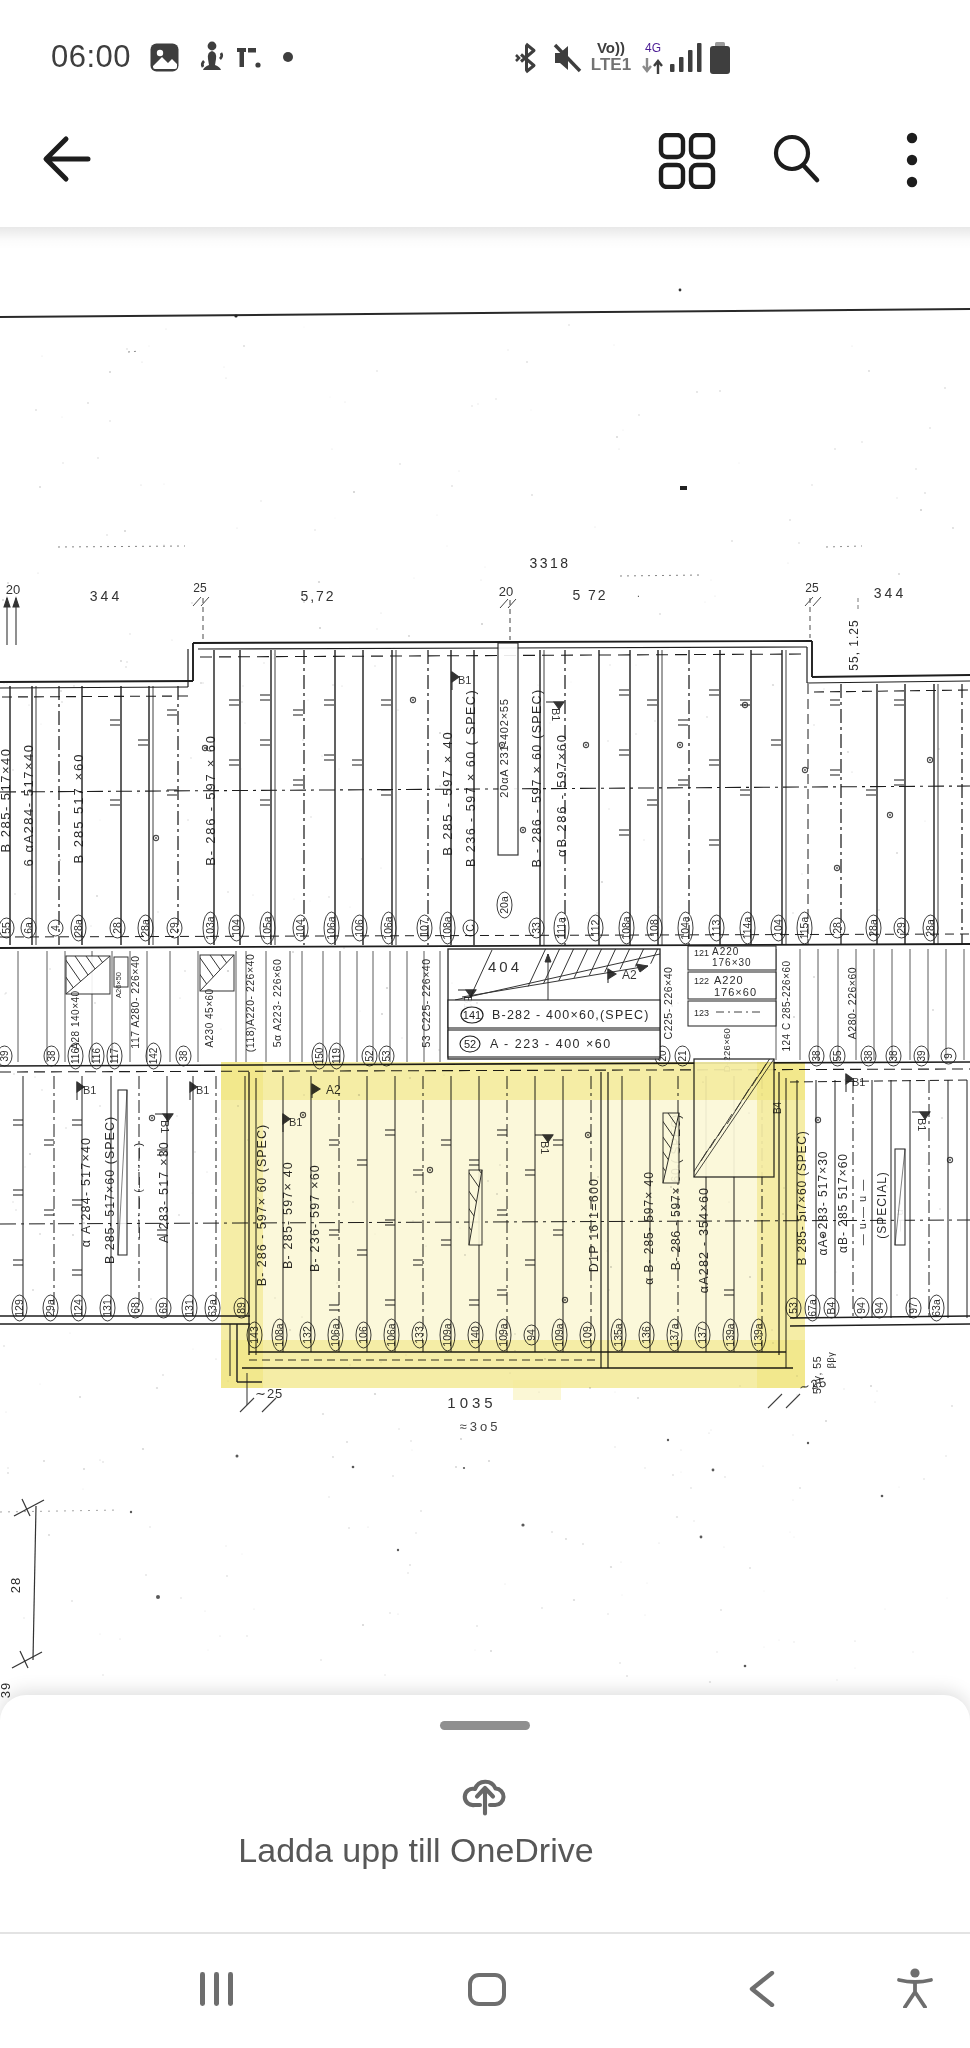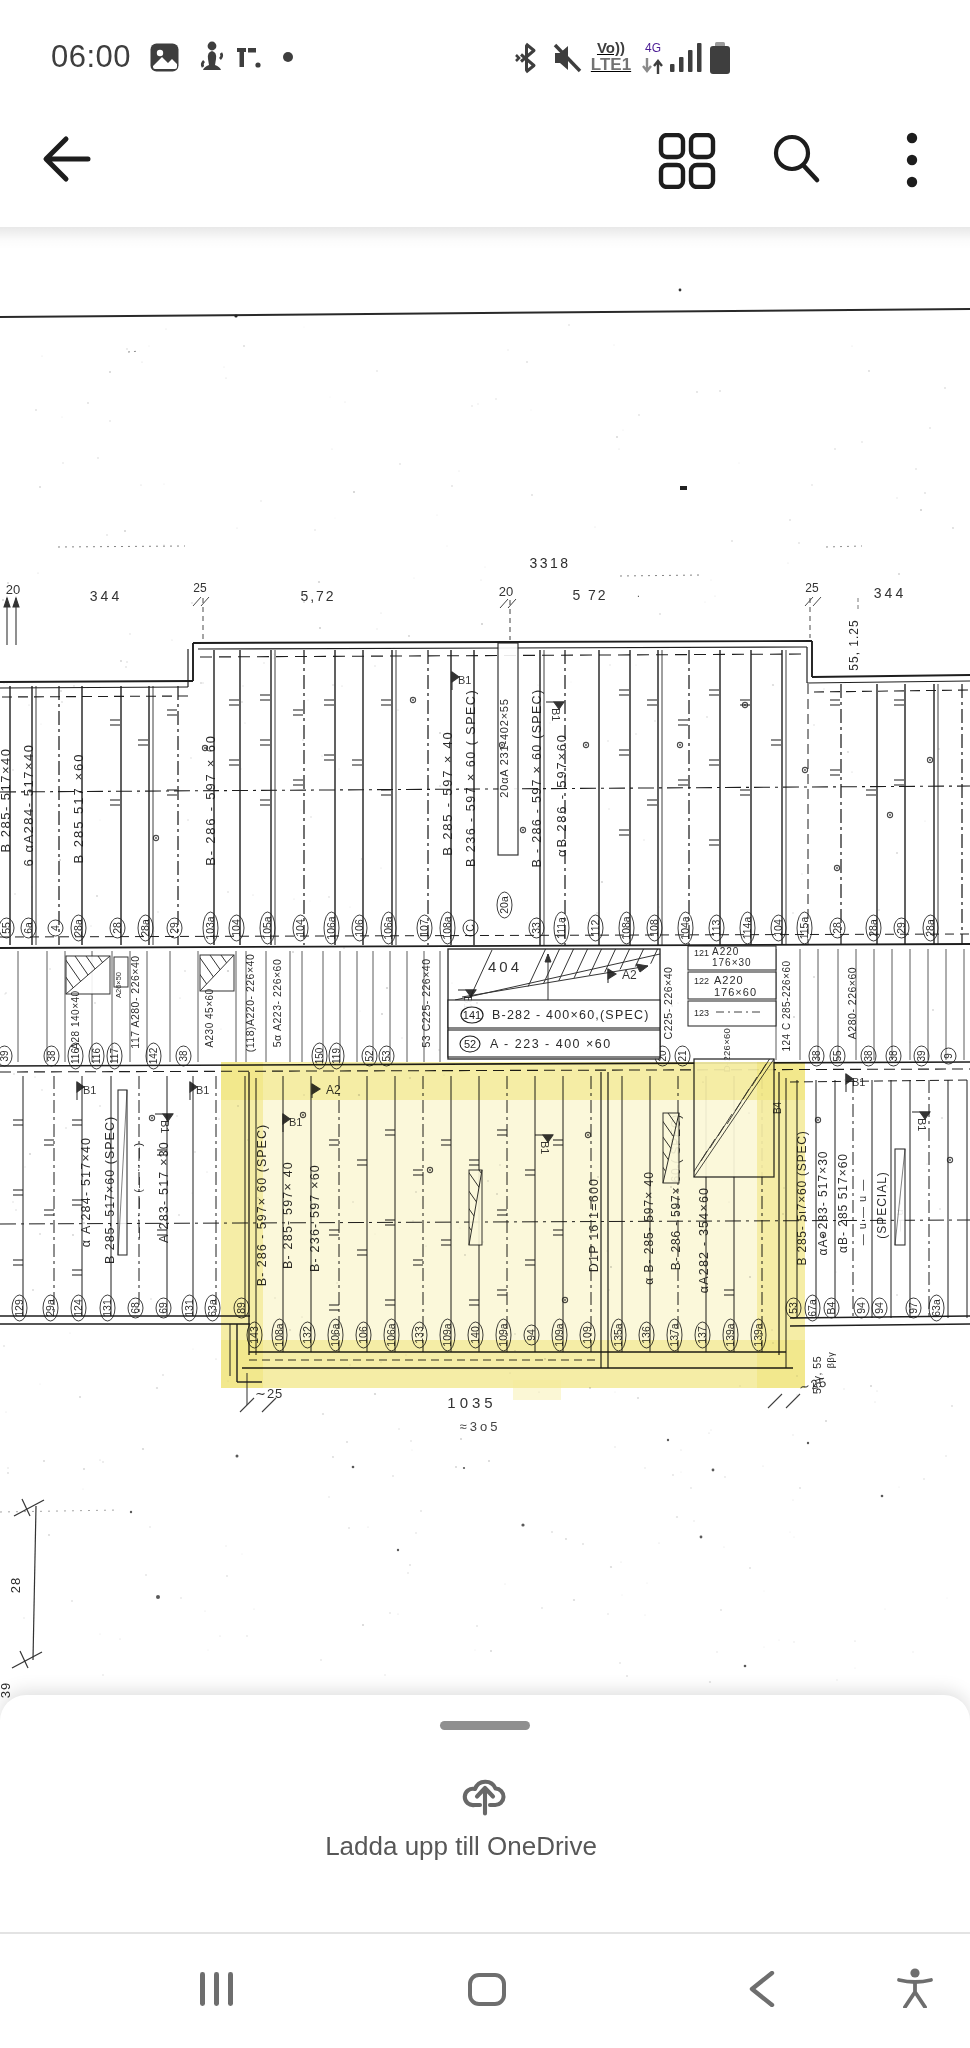--- a/index.html
+++ b/index.html
@@ -38,21 +38,21 @@
   <svg class="abs" style="left:512px;top:42px" width="32" height="32" viewBox="0 0 32 32">
     <path d="M14 2 L22 8.5 L9 19.5 M14 30 L22 23.5 L9 12.5 M14.5 3.5 L14.5 28.5" stroke="#3e3e3e" stroke-width="3" fill="none" stroke-linejoin="round"></path>
     <path d="M4 13 L7 16 L4 19" stroke="#3e3e3e" stroke-width="2.6" fill="none"></path>
   </svg>
 
   <svg class="abs" style="left:551px;top:43px" width="32" height="30" viewBox="0 0 32 30">
     <path d="M4 10 L9 10 L17 3 L17 27 L9 20 L4 20 Z" fill="#3e3e3e"></path>
     <line x1="4" y1="2" x2="29" y2="28" stroke="#3e3e3e" stroke-width="3.4"></line>
   </svg>
 
-  <div class="abs" style="left:588px;top:40px;width:46px;text-align:center;text-decoration:underline;">
+  <div class="abs" style="left:588px;top:40px;width:46px;text-align:center;">
     <div style="font-size:15px;font-weight:bold;color:#3e3e3e;line-height:16px;">Vo))</div>
     <div style="font-size:17px;font-weight:bold;color:#737373;line-height:18px;">LTE1</div>
   </div>
 
   <div class="abs" style="left:636px;top:39px;width:34px;text-align:center;">
     <div style="font-size:12px;font-weight:normal;color:#4c1d95;line-height:18px;">4G</div>
     <svg width="30" height="18" viewBox="0 0 30 18" style="margin-top:0px">
       <path d="M9 1 L9 13 M5 9 L9 14 L13 9" stroke="#8a8a8a" stroke-width="2.4" fill="none"></path>
       <path d="M20 17 L20 5 M16 9 L20 4 L24 9" stroke="#3e3e3e" stroke-width="2.4" fill="none"></path>
     </svg>
@@ -1834,21 +1834,21 @@
 
 <div class="abs" style="left:0;top:1695px;width:970px;height:353px;background:#fff;border-radius:26px 26px 0 0;box-shadow:0 -4px 18px rgba(0,0,0,0.13);">
 
   <div class="abs" style="left:440px;top:26px;width:90px;height:9px;border-radius:5px;background:#8f8f8f;"></div>
 
   <svg class="abs" style="left:461px;top:77px" width="48" height="46" viewBox="0 0 48 46">
     <path d="M19 33 L13.5 33 A8.2 8.2 0 1 1 14 17 A11 11 0 0 1 34.5 16.5 A8.2 8.2 0 1 1 34 33 L29 33" fill="none" stroke="#686868" stroke-width="4.1" stroke-linecap="round" stroke-linejoin="round"></path>
     <path d="M24 41.5 L24 16.5 M16 24.5 L24 16 L32 24.5" fill="none" stroke="#686868" stroke-width="4.1" stroke-linecap="round" stroke-linejoin="round"></path>
   </svg>
 
-  <div class="abs" style="left:0;top:136px;width:832px;text-align:center;font-size:26px;color:#575757;padding-left:45px;">Ladda upp till OneDrive</div>
+  <div class="abs" style="left:0;top:136px;width:832px;text-align:center;font-size:34px;color:#575757;">Ladda upp till OneDrive</div>
 
   <div class="abs" style="left:0;top:237px;width:970px;height:2px;background:#e3e3e3;"></div>
 
   <svg class="abs" style="left:198px;top:276px" width="40" height="36" viewBox="0 0 40 36">
     <rect x="2" y="1" width="5" height="34" rx="2.4" fill="#6e6e6e"></rect>
     <rect x="16" y="1" width="5" height="34" rx="2.4" fill="#6e6e6e"></rect>
     <rect x="30" y="1" width="5" height="34" rx="2.4" fill="#6e6e6e"></rect>
   </svg>
 
   <svg class="abs" style="left:468px;top:278px" width="38" height="33" viewBox="0 0 38 33">

